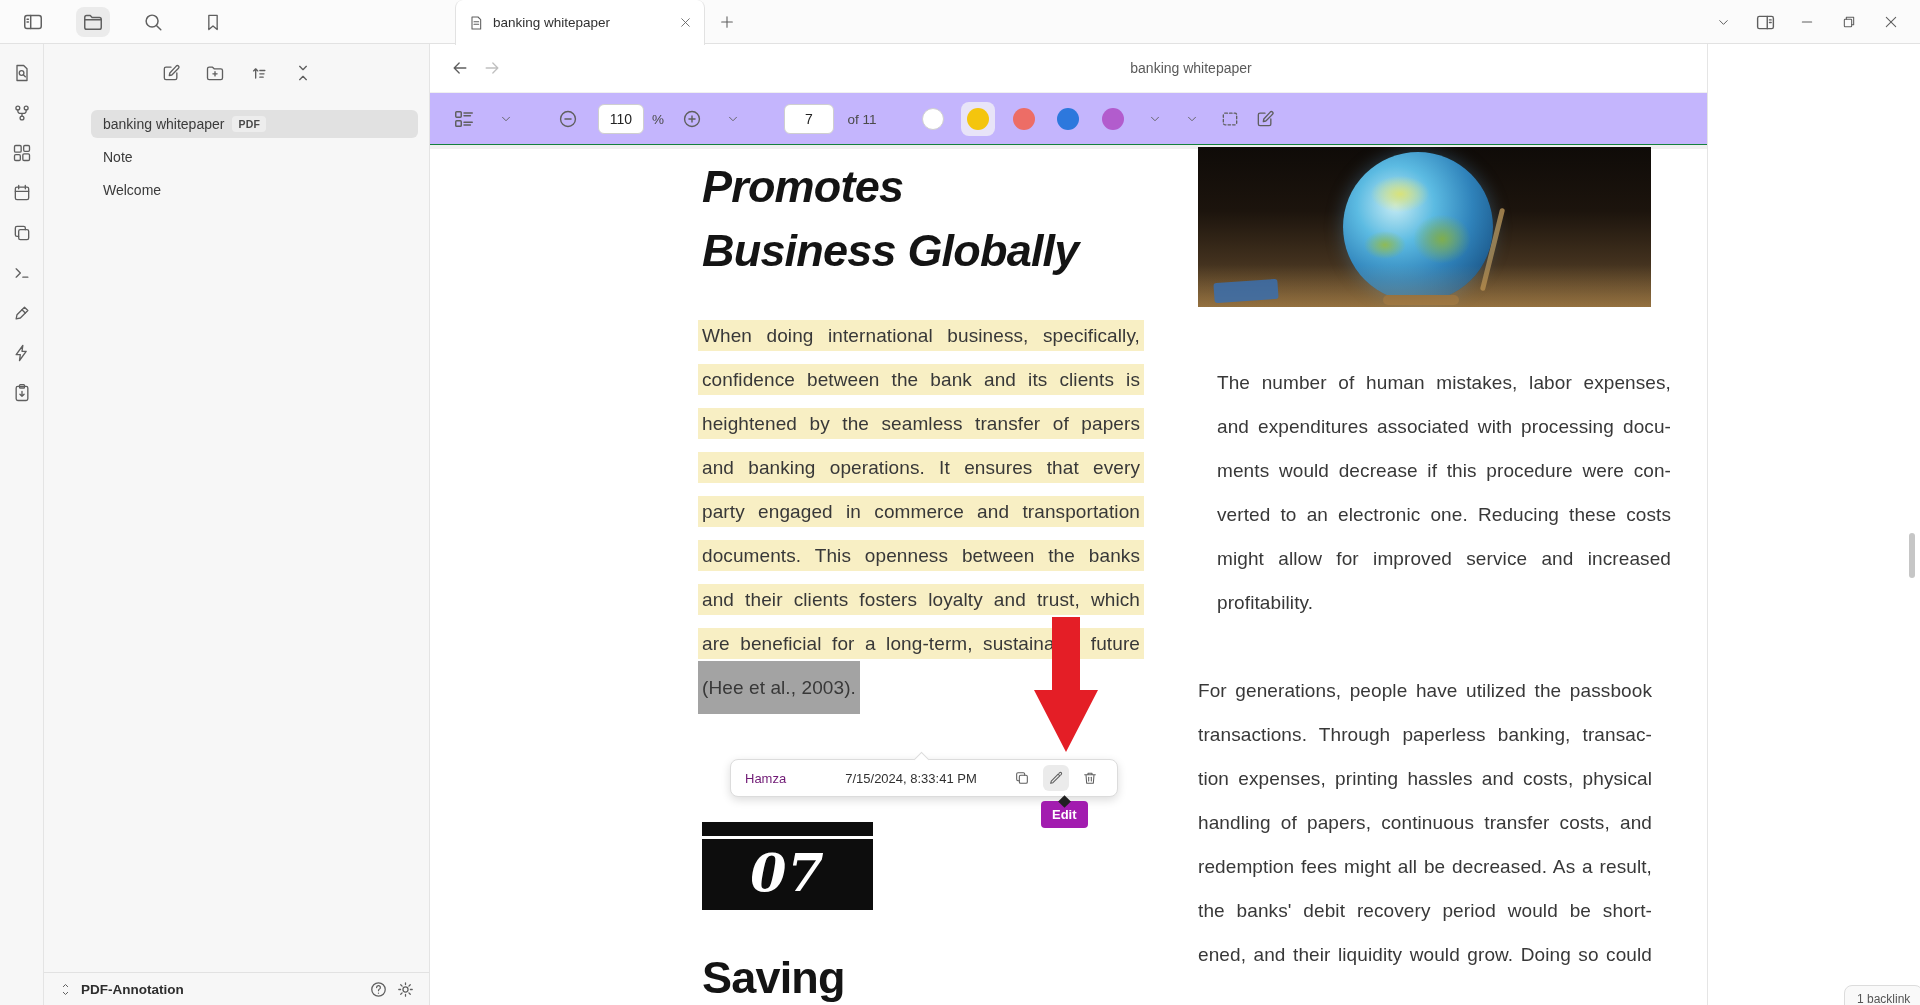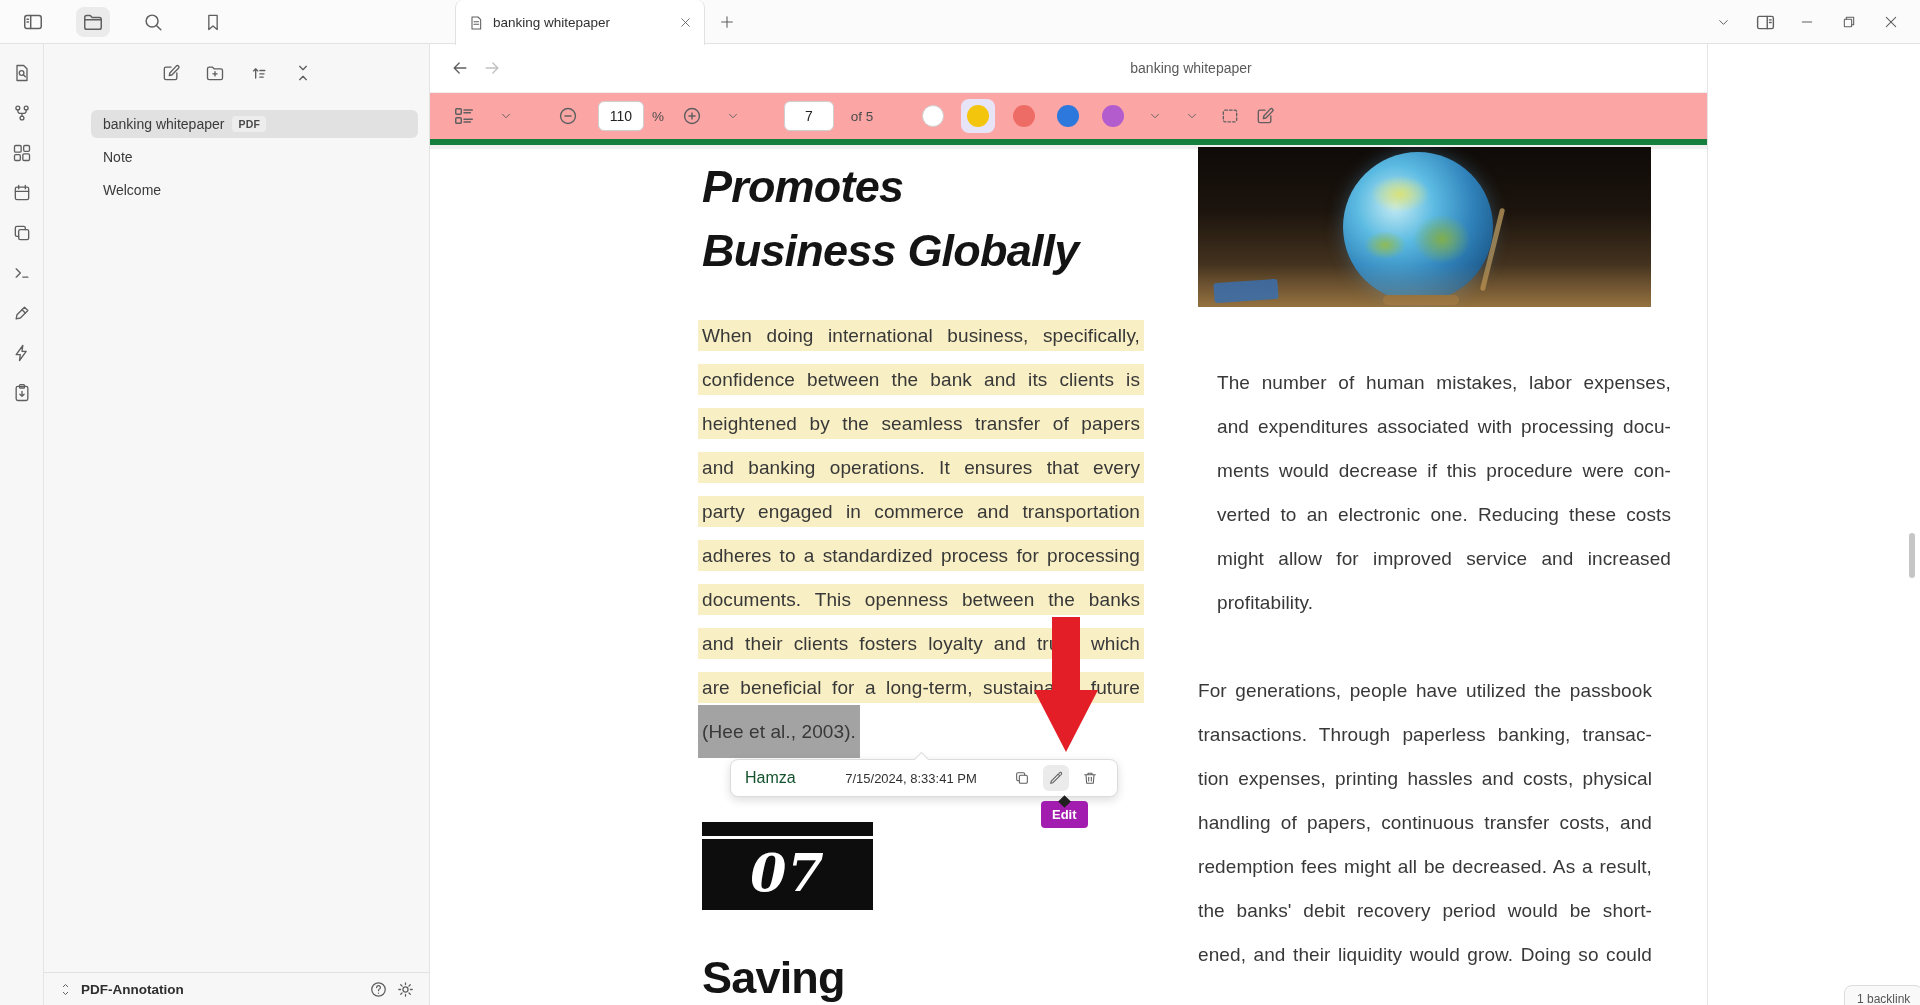--- a/index.html
+++ b/index.html
@@ -44,21 +44,21 @@
   .ft-bottom .spacer { flex:1; }
 
   
   #pdfpane { position:absolute; left:430px; top:44px; width:1277px; height:961px; background:#fff; }
   .doc-nav { position:relative; height:49px; border-bottom:1px solid #f0f0f0;
     display:flex; align-items:center; padding-left:20px; gap:12px; }
   .doc-title { position:absolute; left:691px; top:16px; width:140px; text-align:center;
     font-size:14px; color:#5a5a5a; white-space:nowrap; }
   .kebab { position:absolute; left:1438px; top:12px; width:28px; height:26px;
     display:flex; align-items:center; justify-content:center; }
-  .pdf-toolbar { position:relative; height:52px; border-bottom:6px solid #15803d; background:#fca5a5; }
+  .pdf-toolbar { position:relative; height:52px; border-bottom:1px solid #15803d; background:#c4b5fd; }
   .tbi { position:absolute; top:50%; transform:translate(-50%,-50%); display:flex; align-items:center; justify-content:center; }
   .tb-input { width:46px; height:30px; border:1px solid #cfcfcf; border-radius:6px; background:#fff;
     text-align:center; font-size:14px; color:#222; font-family:"Liberation Sans",sans-serif; outline:none; }
   .tb-label { font-size:13.5px; color:#4a4a4a; white-space:nowrap; }
   .swatch { width:22px; height:22px; border-radius:50%; }
   .swatch-wrap { width:34px; height:34px; border-radius:8px; display:flex; align-items:center; justify-content:center; }
 
   
   .page { position:absolute; left:0; top:101px; width:1277px; height:860px; background:#fff; overflow:hidden; }
   .page-strip { position:absolute; left:0; top:0; width:100%; height:4px; background:#f0f0f0; }
@@ -95,21 +95,21 @@
   .pdf-h2 { position:absolute; left:272px; top:807px; font-size:45px; font-weight:bold; color:#141414; letter-spacing:-0.8px; }
 
   .red-arrow { position:absolute; left:590px; top:465px; z-index:3; }
 
   
   .ann-popup { position:absolute; left:300px; top:614px; width:388px; height:38px; background:#fff;
     border:1px solid #dcdcdc; border-radius:8px; box-shadow:0 3px 10px rgba(0,0,0,.14);
     display:flex; align-items:center; padding:0 14px; z-index:4; }
   .popup-caret { position:absolute; top:-6px; left:185px; width:11px; height:11px; background:#fff;
     border-left:1px solid #dcdcdc; border-top:1px solid #dcdcdc; transform:rotate(45deg); }
-  .ann-author { font-size:16px; color:#14532d; }
+  .ann-author { font-size:13px; color:#701a75; }
   .ann-time { position:absolute; left:80px; width:200px; text-align:center; font-size:13px; color:#303030; }
   .ann-actions { margin-left:auto; display:flex; align-items:center; gap:8px; }
   .ann-btn { width:26px; height:26px; display:flex; align-items:center; justify-content:center; border-radius:6px; }
   .ann-btn.active { background:#ebebeb; }
 
   .edit-tip { position:absolute; left:611px; top:656px; background:#a21caf; color:#fff;
     font-size:13px; font-weight:bold; border-radius:4px; padding:6px 11px; z-index:4; }
   .tip-caret { position:absolute; top:-4px; left:19px; width:9px; height:9px; background:#202020; transform:rotate(45deg); }
 
   
@@ -448,21 +448,21 @@
     <span class="tbi" style="left:303px">
         <span>
           <svg class="ic" width="14" height="14" viewBox="0 0 24 24">
             <path d="M6 9l6 6 6-6"></path>
           </svg>
         </span>
       </span>
     <span class="tbi" style="left:379px">
         <input class="tb-input" style="width: 50px;" value="7">
       </span>
-    <span class="tbi tb-label" style="left:432px">of 5</span>
+    <span class="tbi tb-label" style="left:432px">of 11</span>
     <span class="tbi" style="left:503px">
         <span class="swatch" style="background:#ffffff;border:1px solid #cfcfcf"></span>
       </span>
     <span class="tbi" style="left:548px">
         <span class="swatch-wrap" style="background:#e8e4f8">
           <span class="swatch" style="background:#f4c50d"></span>
         </span>
       </span>
     <span class="tbi" style="left:594px">
         <span class="swatch" style="background:#ed6d66"></span>
@@ -519,21 +519,20 @@
       <div class="desk-glow"></div>
       <div class="blue-item"></div>
     </div>
 
     <div class="col-left">
       <div class="pline hl">When doing international business, specifically,</div>
       <div class="pline hl">confidence between the bank and its clients is</div>
       <div class="pline hl">heightened by the seamless transfer of papers</div>
       <div class="pline hl">and banking operations. It ensures that every</div>
       <div class="pline hl">party engaged in commerce and transportation</div>
-      <div class="pline hl">adheres to a standardized process for processing</div>
       <div class="pline hl">documents. This openness between the banks</div>
       <div class="pline hl">and their clients fosters loyalty and trust, which</div>
       <div class="pline hl">are beneficial for a long-term, sustainable future</div>
       <div class="pline short"><span>(Hee et al., 2003).</span></div>
     </div>
 
     <div class="col-right1">
       <div class="pline">The number of human mistakes, labor expenses,</div>
       <div class="pline">and expenditures associated with processing docu-</div>
       <div class="pline">ments would decrease if this procedure were con-</div>

